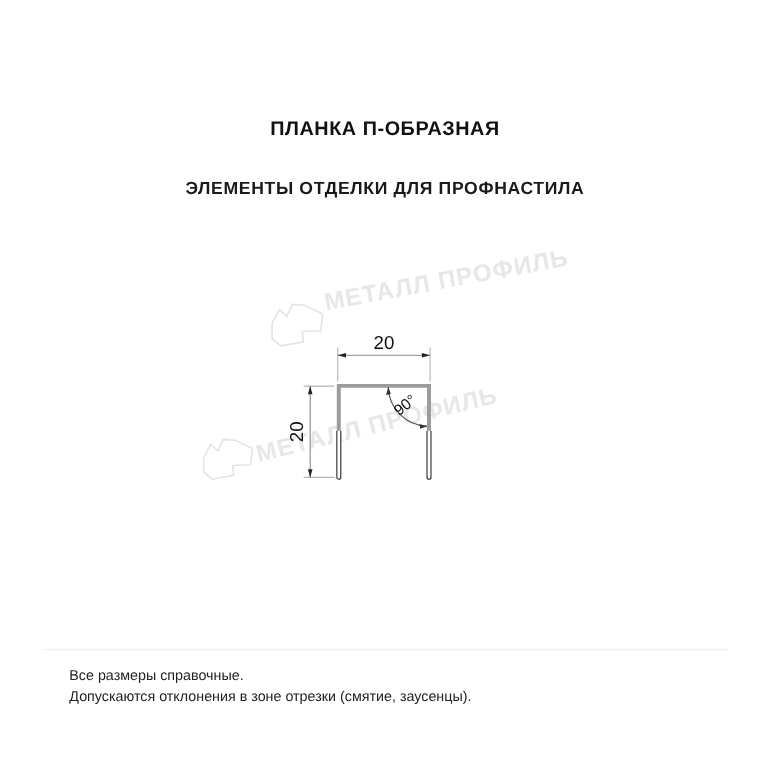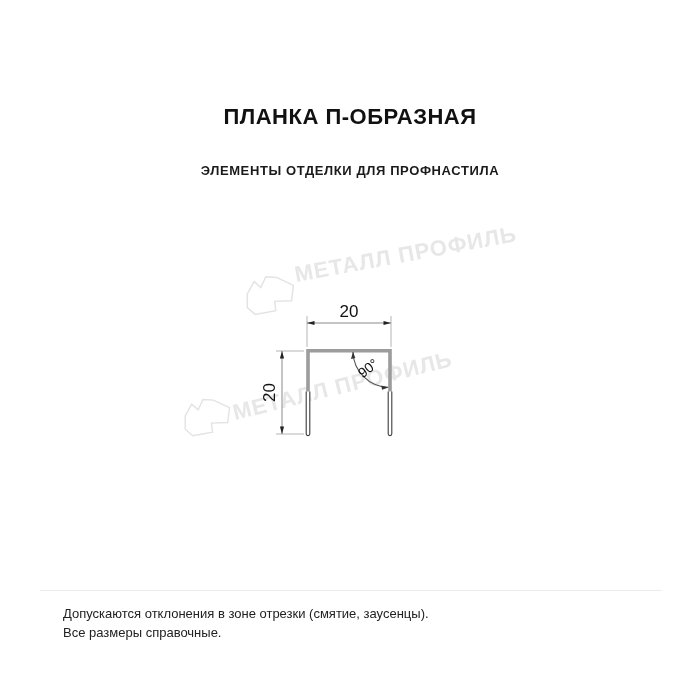--- a/index.html
+++ b/index.html
@@ -14,31 +14,31 @@
   }
   
   .title-block {
     position: absolute;
     left: 0; top: 103px;
     width: 700px;
     text-align: center;
     color: #111;
   }
   .title-line {
-    font-size: 22px;
+    font-size: 18px;
     line-height: 28px;
     font-weight: 700;
     letter-spacing: 0.5px;
   }
   .subtitle {
     position: absolute;
     left: 0; top: 163px;
     width: 700px;
     text-align: center;
-    font-size: 13px;
+    font-size: 16px;
     font-weight: 700;
     letter-spacing: 0.6px;
     color: #1a1a1a;
   }
   
   .wm-text {
     position: absolute;
     font-size: 22px;
     font-weight: 700;
     letter-spacing: 1px;
@@ -127,17 +127,17 @@
     <path d="M 158.2,106.5 L 158.2,148.8 A 1.8,1.8 0 0 0 161.8,148.8 L 161.8,106.5" fill="#ffffff" stroke="#3c3c3c" stroke-width="1.1"></path>
 
     <path d="M 123,67 A 36.3,36.3 0 0 0 158.2,102.3" fill="none" stroke="#555" stroke-width="1.1"></path>
     <polygon points="123,66.8 121,74 125.3,73.1" fill="#333"></polygon>
     <polygon points="158.4,102.4 151.2,100.4 152.1,104.7" fill="#333"></polygon>
     <text class="angle-text" transform="translate(141,87) rotate(-38)" text-anchor="middle">90°</text>
   </svg>
 
   <div class="footer-divider"></div>
   <div class="footer-notes">
+    <div>Все размеры справочные.</div>
     <div>Допускаются отклонения в зоне отрезки (смятие, заусенцы).</div>
-    <div>Все размеры справочные.</div>
   </div>
 
 </div>
 
 </body></html>

